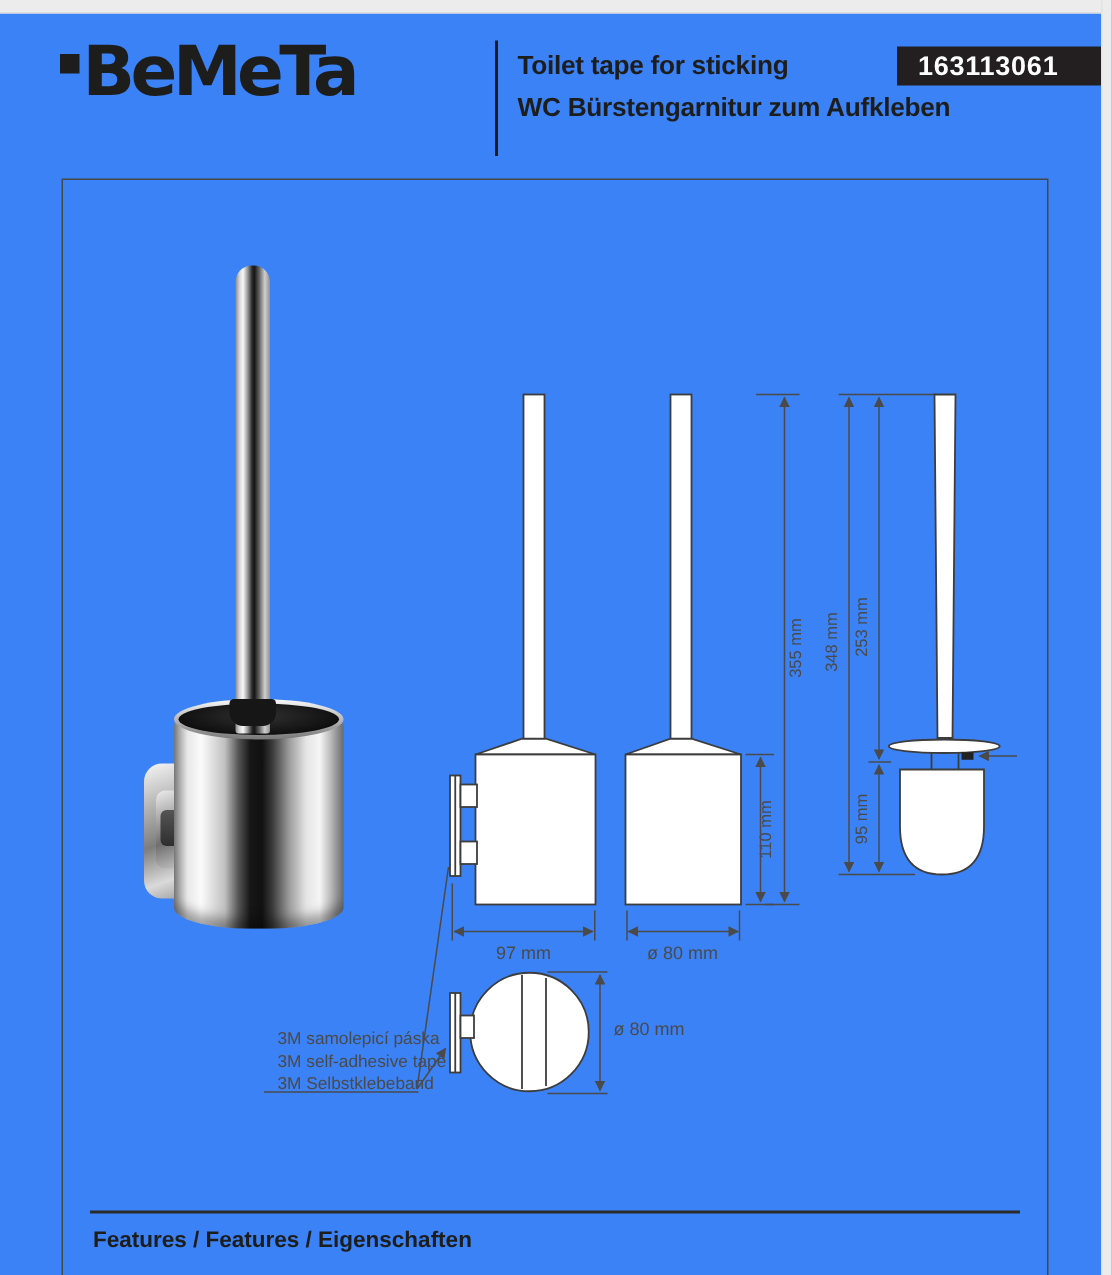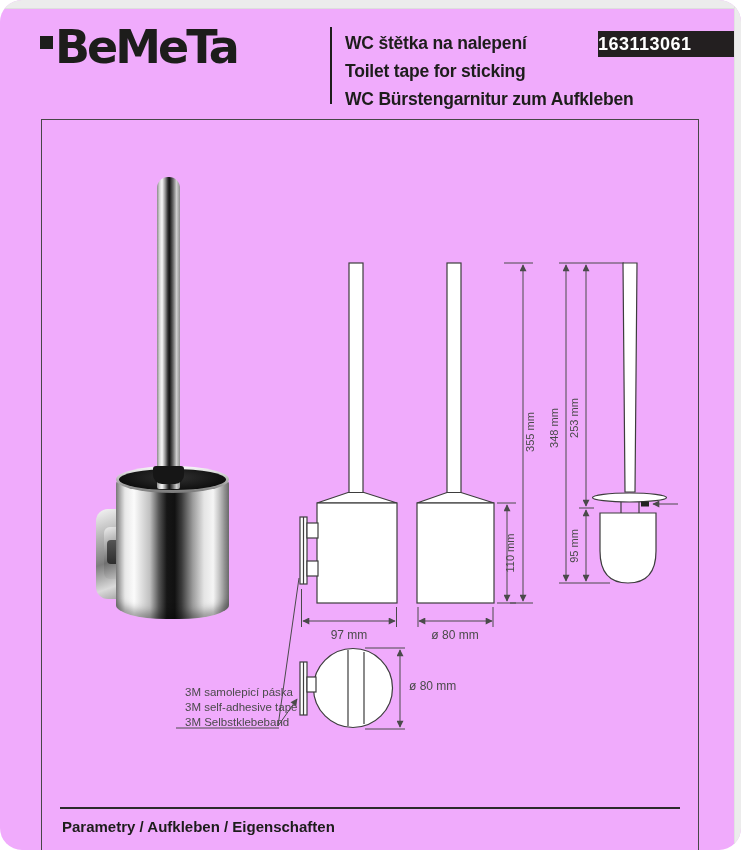--- a/index.html
+++ b/index.html
@@ -1,29 +1,29 @@
 <!DOCTYPE html>
 <html><head>
 <meta charset="utf-8">
 <style>
   html,body{margin:0;padding:0;background:#fff;}
-  .page{position:relative;width:741px;height:850px;background:#f0abfc;overflow:hidden;
-        font-family:"Liberation Sans",sans-serif;color:#1d1d1b;border-radius:22px;}
+  .page{position:relative;width:741px;height:850px;background:#3b82f6;overflow:hidden;
+        font-family:"Liberation Sans",sans-serif;color:#1d1d1b;}
   .edge-top{position:absolute;left:0;top:0;width:741px;height:8px;background:#ececec;border-bottom:1px solid #dedede;}
   .edge-right{position:absolute;right:0;top:0;width:6px;height:850px;background:#ececec;border-left:1px solid #e2e2e2;}
 
   
   .logo-square{position:absolute;left:40px;top:36px;width:13px;height:13px;background:#1d1d1b;}
   .logo-text{position:absolute;left:55px;top:24px;font-family:"DejaVu Sans",sans-serif;
              font-size:46px;font-weight:bold;letter-spacing:-3px;color:#1d1d1b;line-height:1;}
   .header-divider{position:absolute;left:330px;top:27px;width:2px;height:77px;background:#1d1d1b;}
   .titles{position:absolute;left:345px;top:29px;width:250px;}
   .titles div{font-size:17.5px;font-weight:bold;line-height:28px;letter-spacing:-0.2px;white-space:nowrap;}
   .code-badge{position:absolute;left:598px;top:31px;width:138px;height:26px;background:#231f20;
-              color:#fff;font-weight:bold;font-size:18px;line-height:26px;padding-left:0;
+              color:#fff;font-weight:bold;font-size:18px;line-height:26px;padding-left:14px;
               letter-spacing:0.5px;box-sizing:border-box;}
 
   
   .content-frame{position:absolute;left:41px;top:119px;width:658px;height:780px;
                  border:1.5px solid #474747;box-sizing:border-box;}
 
   
   .photo{position:absolute;left:0;top:0;width:741px;height:850px;pointer-events:none;}
   .ph-bracket{position:absolute;left:96px;top:509px;width:41px;height:90px;border-radius:12px;
       background:linear-gradient(160deg,#f6f6f6 0%,#b7b7b7 28%,#7d7d7d 55%,#dadada 80%,#8f8f8f 100%);}
@@ -63,21 +63,20 @@
 
 <div class="page">
 
   <div class="edge-top"></div>
 
   <div>
     <span class="logo-square"></span>
     <span class="logo-text">BeMeTa</span>
     <div class="header-divider"></div>
     <div class="titles">
-      <div>WC štětka na nalepení</div>
       <div>Toilet tape for sticking</div>
       <div>WC Bürstengarnitur zum Aufkleben</div>
     </div>
     <div class="code-badge">163113061</div>
   </div>
 
   <div class="content-frame"></div>
 
   <div class="photo">
     <div class="ph-bracket">
@@ -172,16 +171,16 @@
       <line class="dim" x1="299" y1="578" x2="278" y2="726"></line>
       <line class="dim" x1="176" y1="728" x2="279" y2="728"></line>
       <line class="dim" x1="278" y1="726" x2="297" y2="699" marker-end="url(#ar)"></line>
       <text x="185" y="696" font-size="11.5">3M samolepicí páska</text>
       <text x="185" y="711" font-size="11.5">3M self-adhesive tape</text>
       <text x="185" y="726" font-size="11.5">3M Selbstklebeband</text>
     </g>
   </svg>
 
   <div class="footer-line"></div>
-  <div class="footer-heading">Parametry / Aufkleben / Eigenschaften</div>
+  <div class="footer-heading">Features / Features / Eigenschaften</div>
 
   <div class="edge-right"></div>
 </div>
 
 </body></html>

